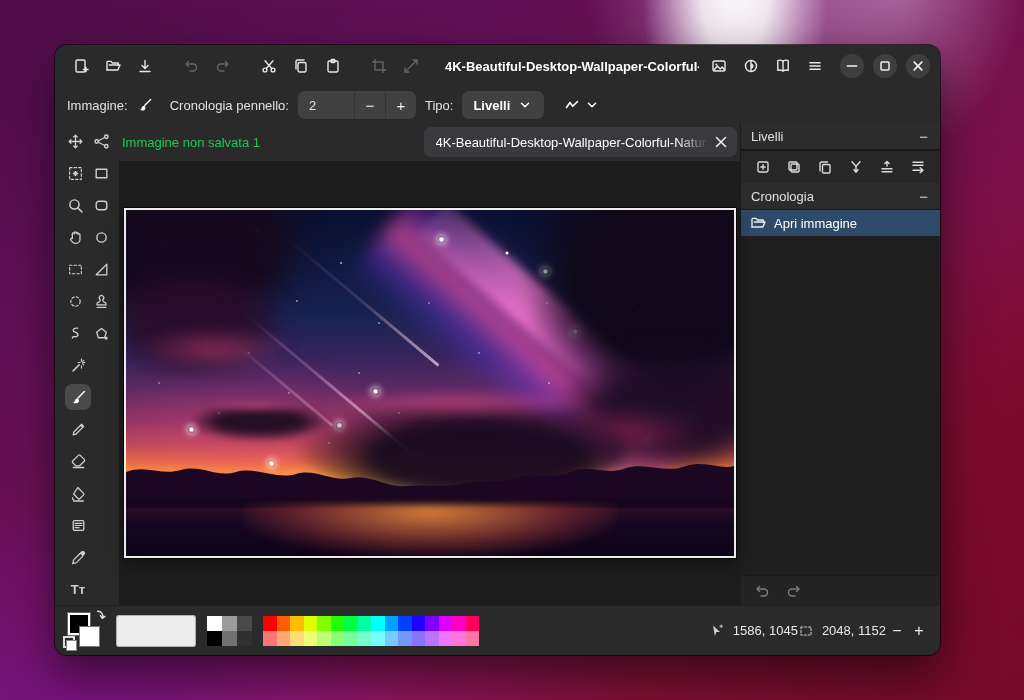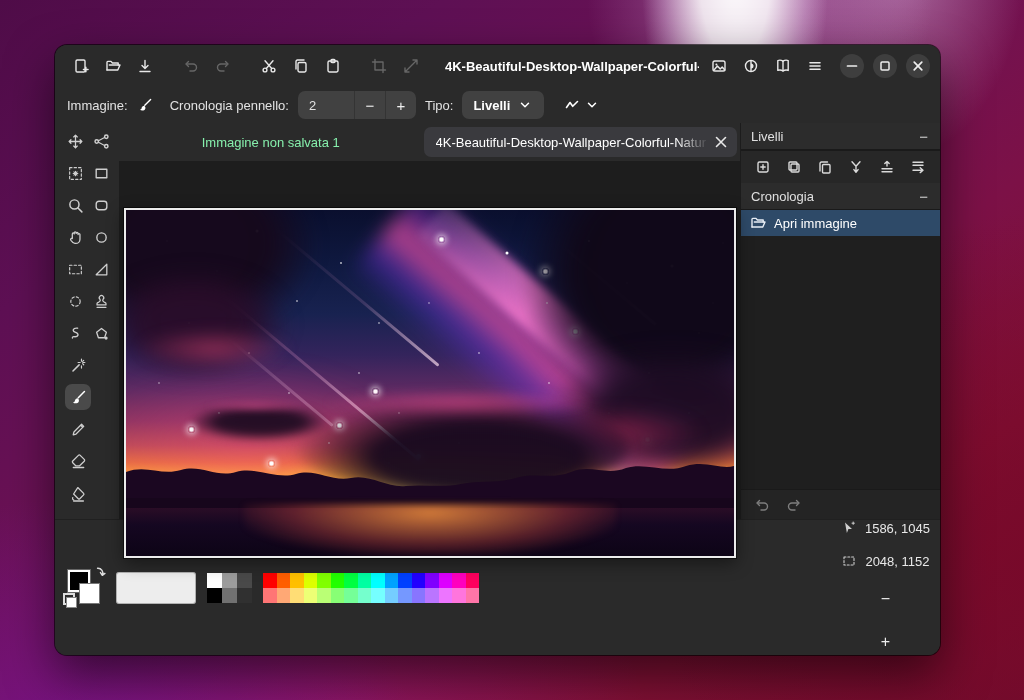--- a/index.html
+++ b/index.html
@@ -51,21 +51,21 @@
   .toolbox{flex:0 0 64px;padding:2px 5px 0 7px;overflow:hidden;}
   .tool-row{display:flex;}
   .tool-btn{width:26px;height:26px;margin:3px;display:flex;align-items:center;justify-content:center;color:#cfcfcf;border-radius:7px;}
   .tool-btn svg{width:17px;height:17px;}
   .tool-btn.active{background:#4a4a4a;color:#fff;}
   .tool-btn .tt{font-size:13px;font-weight:700;color:#cfcfcf;letter-spacing:0;}
 
   
   .editor{flex:1;display:flex;flex-direction:column;min-width:0;}
   .tabbar{flex:0 0 38px;display:flex;padding:4px 3px;gap:4px;}
-  .tab{flex:1;display:flex;align-items:center;justify-content:center;color:#86efac;border-radius:7px;min-width:0;}
+  .tab{flex:1;display:flex;align-items:center;justify-content:flex-start;color:#22c55e;border-radius:7px;min-width:0;}
   .tab.active{background:#3a3a3e;color:#fff;justify-content:center;padding:0 4px 0 12px;}
   .tab-label{white-space:nowrap;overflow:hidden;}
   .tab.active .tab-label{flex:1;-webkit-mask-image:linear-gradient(90deg,#000 88%,transparent);mask-image:linear-gradient(90deg,#000 88%,transparent);}
   .tab-close{flex:0 0 24px;width:24px;height:24px;border-radius:6px;display:flex;align-items:center;justify-content:center;color:#e8e8e8;}
   .tab-close svg{width:11px;height:11px;}
 
   .canvas-area{flex:1;position:relative;background:#1d1d1d;min-height:0;}
   .canvas-frame{position:absolute;left:50%;transform:translateX(-50%);top:47px;width:612px;height:350px;background:#ececec;padding:2px;
     box-shadow:0 0 0 1px rgba(0,0,0,.55),0 5px 16px rgba(0,0,0,.45);}
   .artwork{position:relative;width:608px;height:346px;overflow:hidden;
@@ -138,21 +138,21 @@
   .fg-swatch{position:absolute;left:5px;top:3px;width:22px;height:22px;background:#000;border:2px solid #fff;box-shadow:0 0 0 1px #666;}
   .bg-swatch{position:absolute;left:17px;top:17px;width:19px;height:19px;background:#fff;box-shadow:0 0 0 1px #777;}
   .swap-arrow{position:absolute;left:27px;top:-1px;width:14px;height:14px;color:#ddd;}
   .swap-arrow svg{width:14px;height:14px;}
   .mini-reset1{position:absolute;left:0;top:26px;width:12px;height:12px;border:2px solid #ddd;background:#2a2a2a;}
   .mini-reset2{position:absolute;left:4px;top:31px;width:9px;height:9px;background:#fff;box-shadow:0 0 0 1px #888;}
   .current-color{flex:0 0 80px;width:80px;height:32px;border-radius:3px;box-shadow:inset 0 0 0 1px rgba(0,0,0,.25);}
   .gray-grid{display:grid;grid-template-columns:repeat(3,15px);grid-auto-rows:15px;flex:0 0 45px;}
   .hue-grid{display:grid;grid-template-columns:repeat(16,13.5px);grid-auto-rows:15px;flex:0 0 216px;}
   .pal-cell{width:100%;height:100%;}
-  .statusbar-right{display:flex;align-items:center;gap:17px;margin-left:auto;flex-direction:column;}
+  .statusbar-right{display:flex;align-items:center;margin-left:auto;}
   .status-group{display:flex;align-items:center;gap:8px;color:#e8e8e8;}
   .status-group svg{width:16px;height:16px;color:#cfcfcf;}
   .zoom-btn{width:22px;height:26px;display:flex;align-items:center;justify-content:center;font-size:16px;color:#ececec;}
   .zoom-combo{display:flex;align-items:center;height:32px;width:152px;background:#414141;border-radius:7px;overflow:hidden;}
   .zc-value{flex:1;padding:0 12px;color:#fff;}
   .zc-chev{flex:0 0 36px;height:100%;display:flex;align-items:center;justify-content:center;border-left:1px solid #343434;color:#e8e8e8;}
   .zc-chev svg{width:13px;height:13px;}
 </style>
 </head>
 <body>

